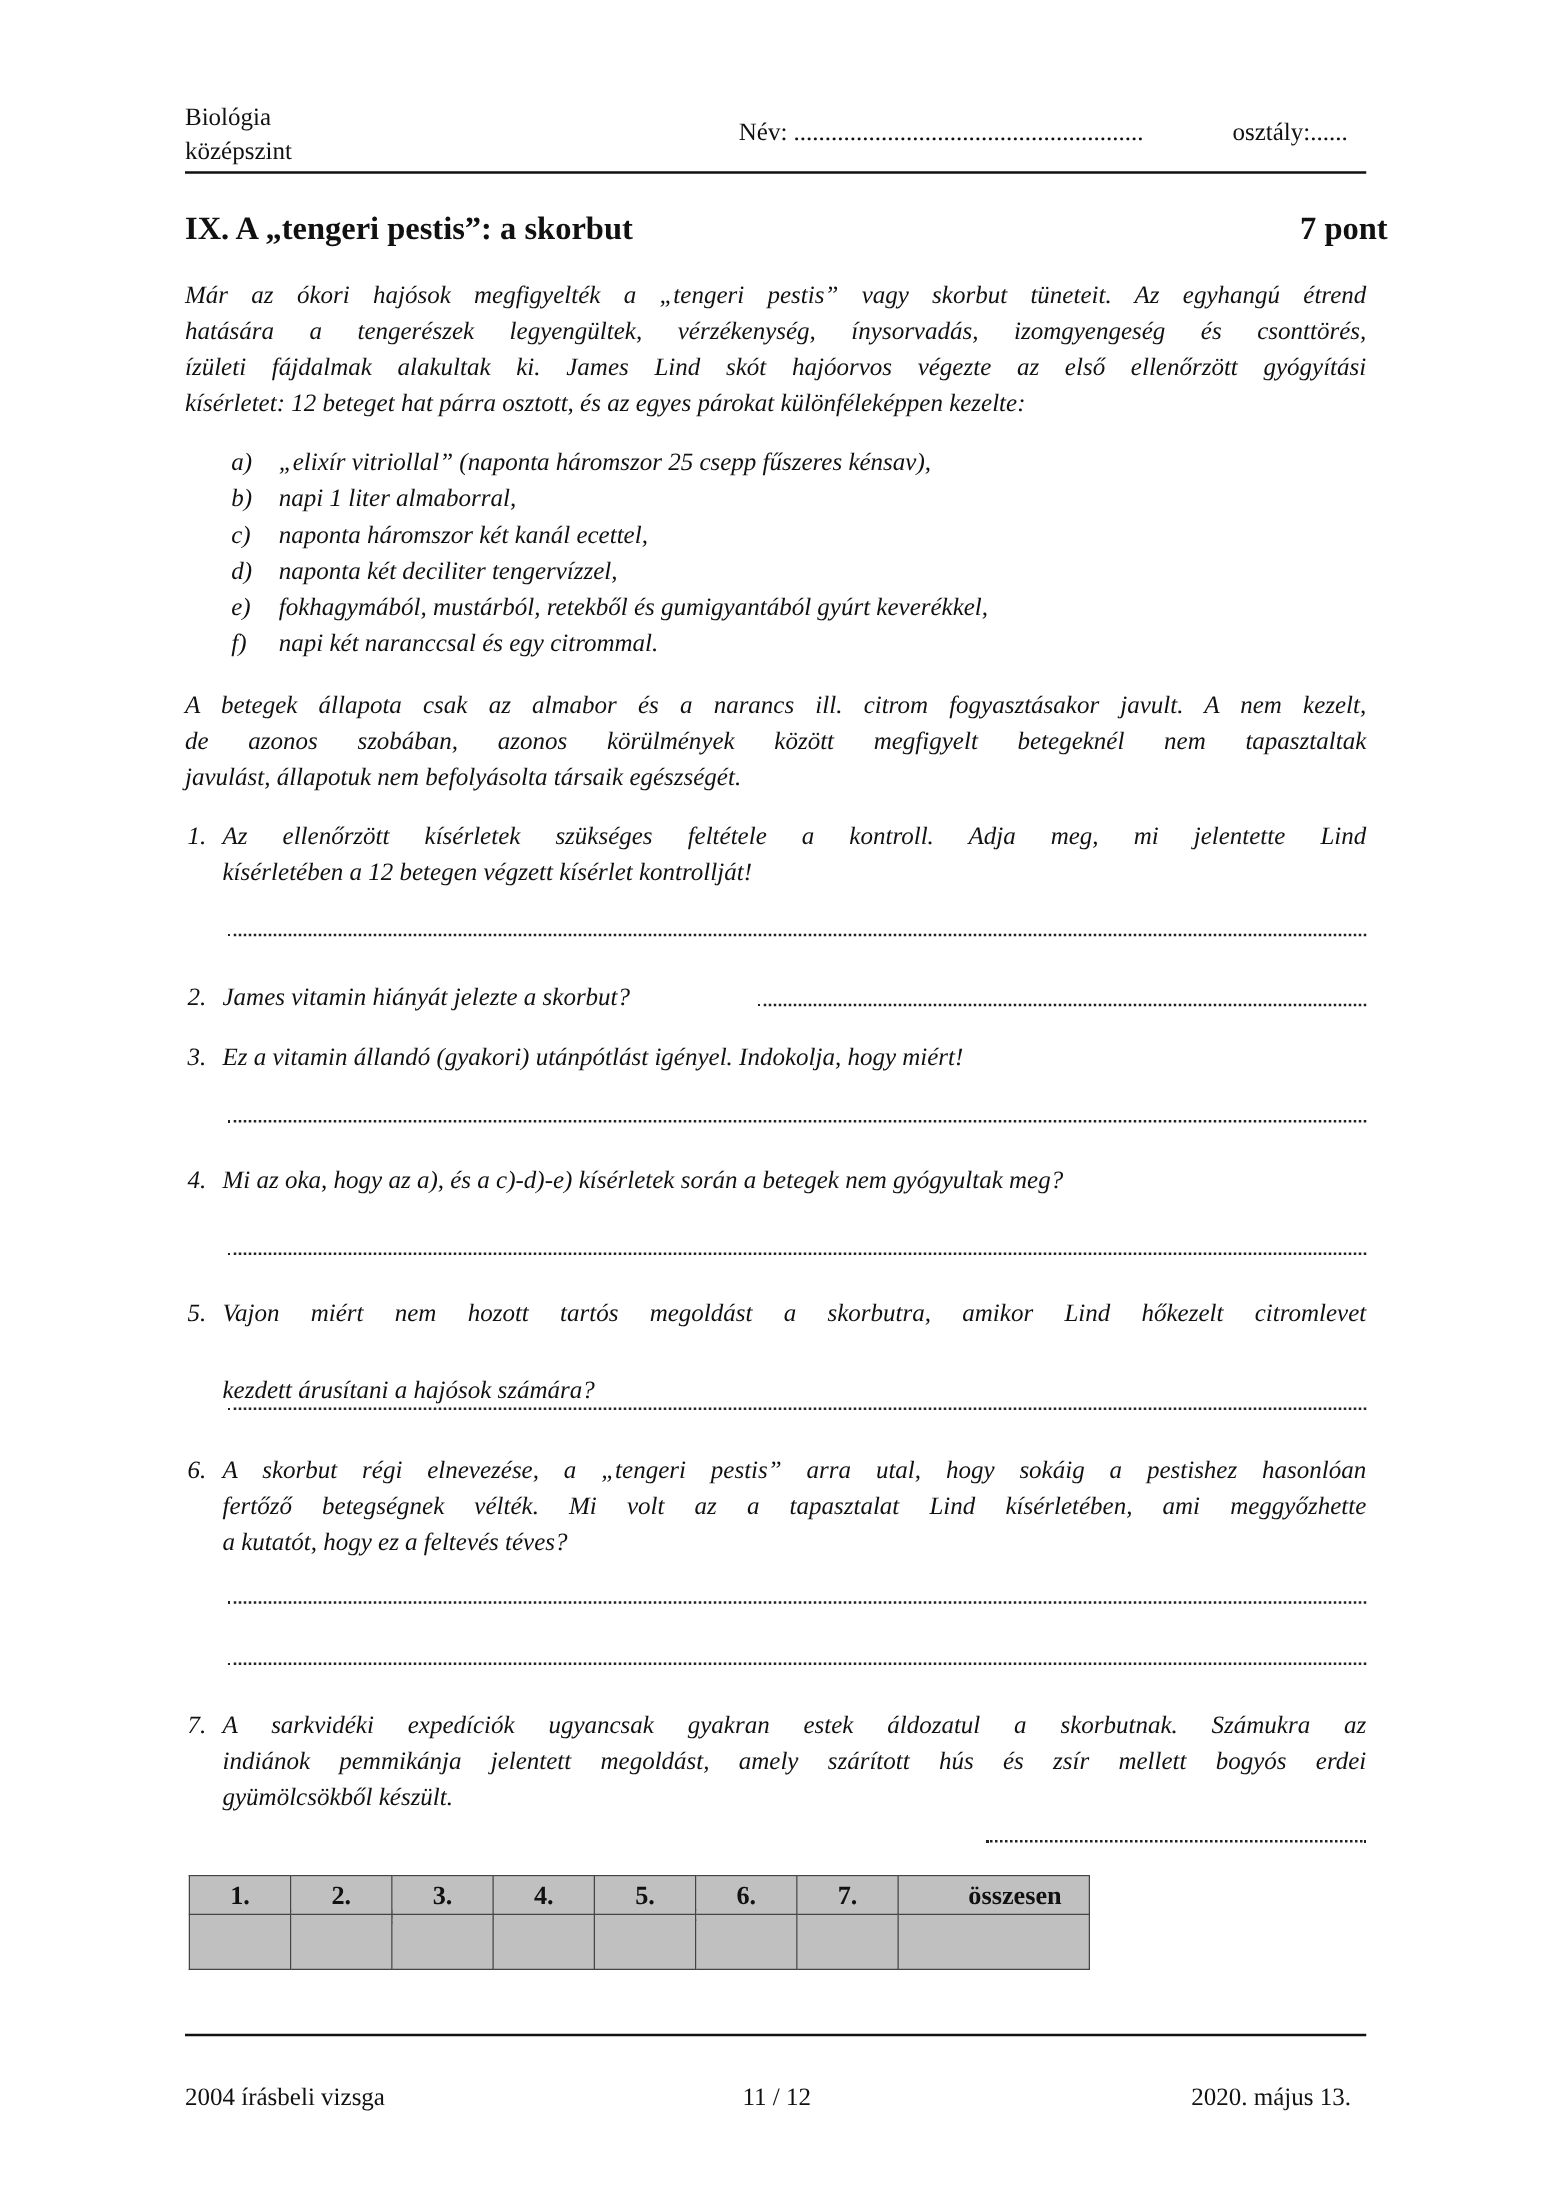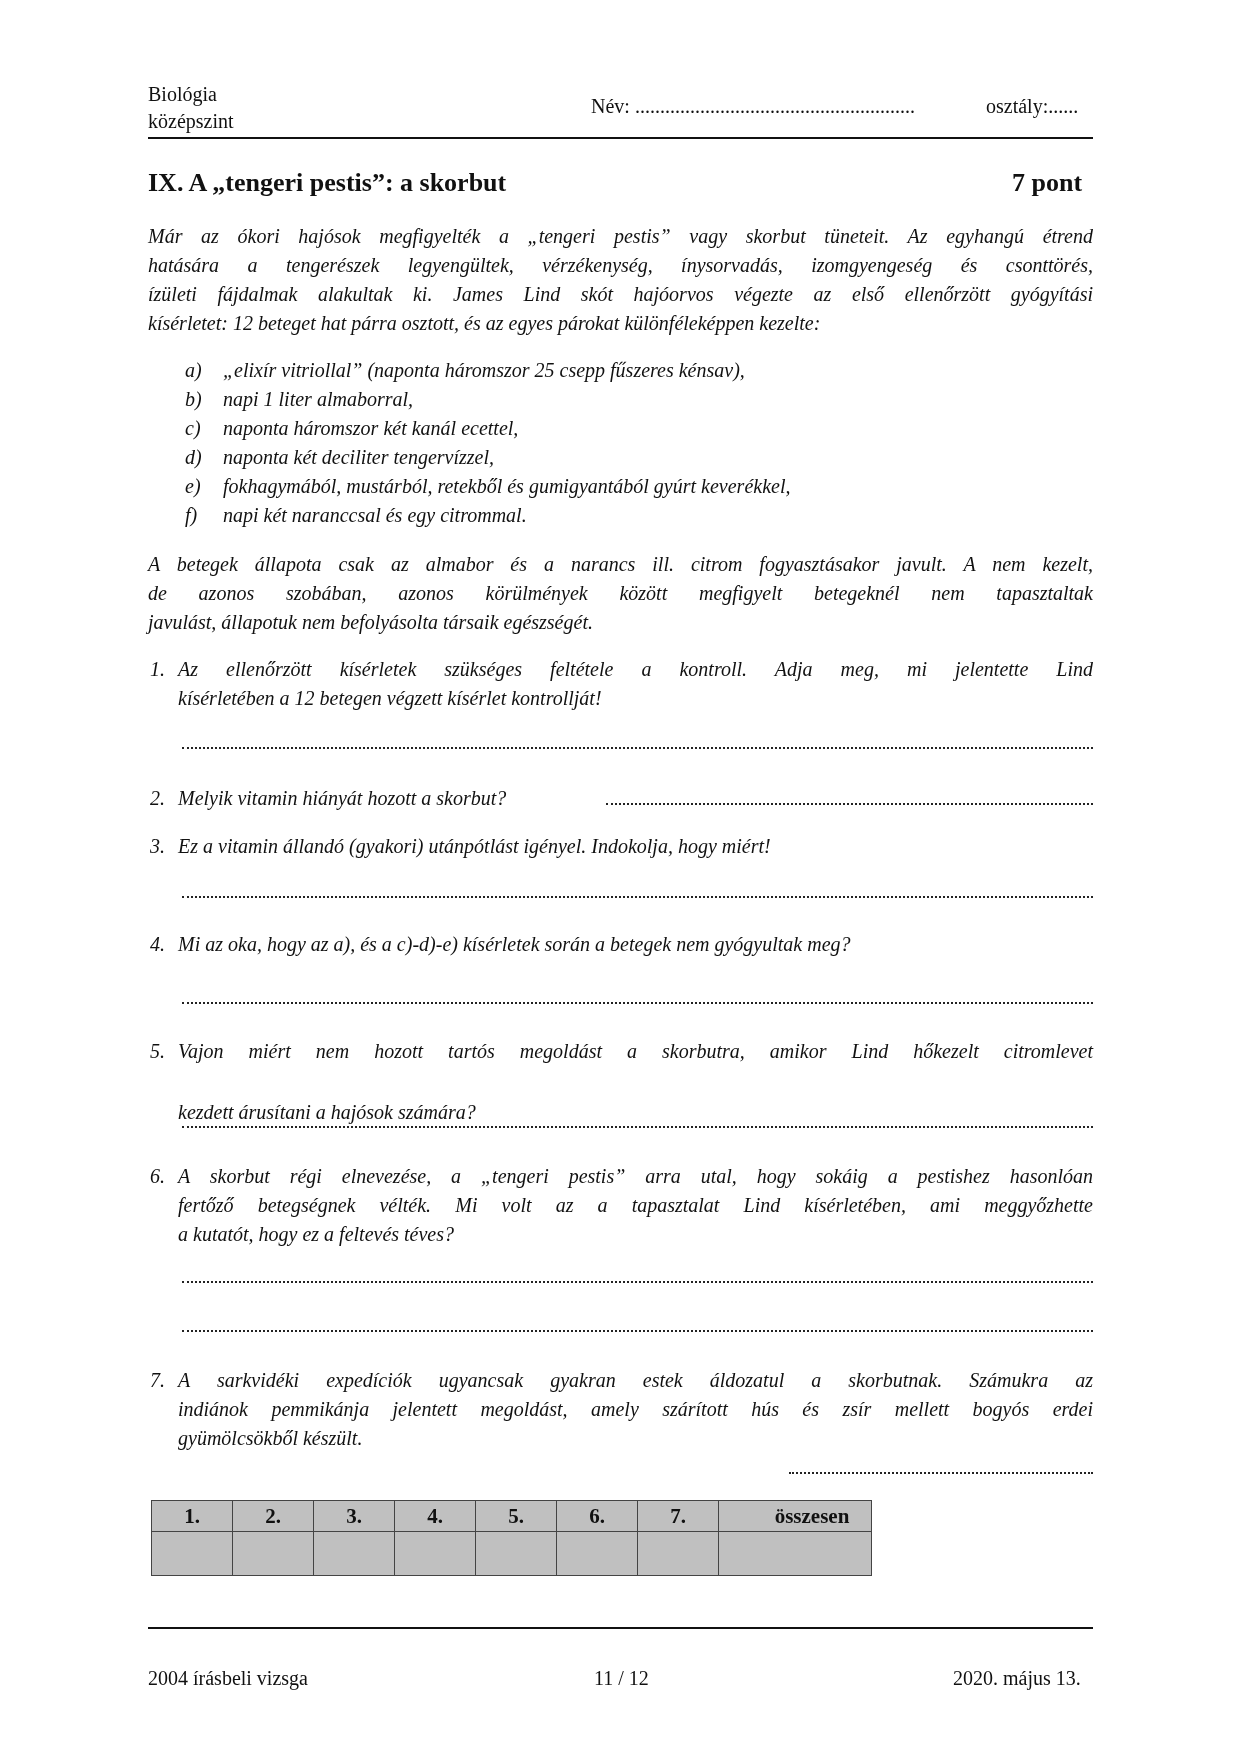--- a/index.html
+++ b/index.html
@@ -25,21 +25,21 @@
 </head>
 <body>
 
 <div class="abs hdr" style="left:148px; top:81px;">Biológia</div>
 <div class="abs hdr" style="left:148px; top:108px;">középszint</div>
 <div class="abs hdr" style="left:591px; top:93px; white-space:nowrap;">Név: ........................................................</div>
 <div class="abs hdr" style="left:986px; top:93px; white-space:nowrap;">osztály:......</div>
 <div class="rule" style="top:137px;"></div>
 
 <div class="abs title" style="left:148px; top:168px;">IX. A „tengeri pestis”: a skorbut</div>
-<div class="abs title" style="left:1012px; top:168px;">7 pont</div>
+<div class="abs title" style="left:1040px; top:168px;">7 pont</div>
 
 <div class="abs t justall" style="left:148px; top:222px; width:945px;">Már az ókori hajósok megfigyelték a „tengeri pestis” vagy skorbut tüneteit. Az egyhangú étrend</div>
 <div class="abs t justall" style="left:148px; top:251px; width:945px;">hatására a tengerészek legyengültek, vérzékenység, ínysorvadás, izomgyengeség és csonttörés,</div>
 <div class="abs t justall" style="left:148px; top:280px; width:945px;">ízületi fájdalmak alakultak ki. James Lind skót hajóorvos végezte az első ellenőrzött gyógyítási</div>
 <div class="abs t" style="left:148px; top:309px;">kísérletet: 12 beteget hat párra osztott, és az egyes párokat különféleképpen kezelte:</div>
 
 <div>
   <div class="t item-label" style="top:356px;">a)</div>
   <div class="t item-text" style="top:356px;">„elixír vitriollal” (naponta háromszor 25 csepp fűszeres kénsav),</div>
   <div class="t item-label" style="top:385px;">b)</div>
@@ -60,21 +60,21 @@
 
 <div>
   <div class="t q-num" style="top:655px;">1.</div>
   <div class="t q-text justall" style="top:655px;">Az ellenőrzött kísérletek szükséges feltétele a kontroll. Adja meg, mi jelentette Lind</div>
   <div class="t q-text" style="top:684px;">kísérletében a 12 betegen végzett kísérlet kontrollját!</div>
   <div class="dots" style="left:182px; width:911px; top:747px;"></div>
 </div>
 
 <div>
   <div class="t q-num" style="top:784px;">2.</div>
-  <div class="t q-text" style="top:784px;">Melyik vitamin hiányát hozott a skorbut?</div>
+  <div class="t q-text" style="top:784px;">James vitamin hiányát jelezte a skorbut?</div>
   <div class="dots" style="left:606px; width:487px; top:803px;"></div>
 </div>
 
 <div>
   <div class="t q-num" style="top:832px;">3.</div>
   <div class="t q-text" style="top:832px;">Ez a vitamin állandó (gyakori) utánpótlást igényel. Indokolja, hogy miért!</div>
   <div class="dots" style="left:182px; width:911px; top:896px;"></div>
 </div>
 
 <div>

